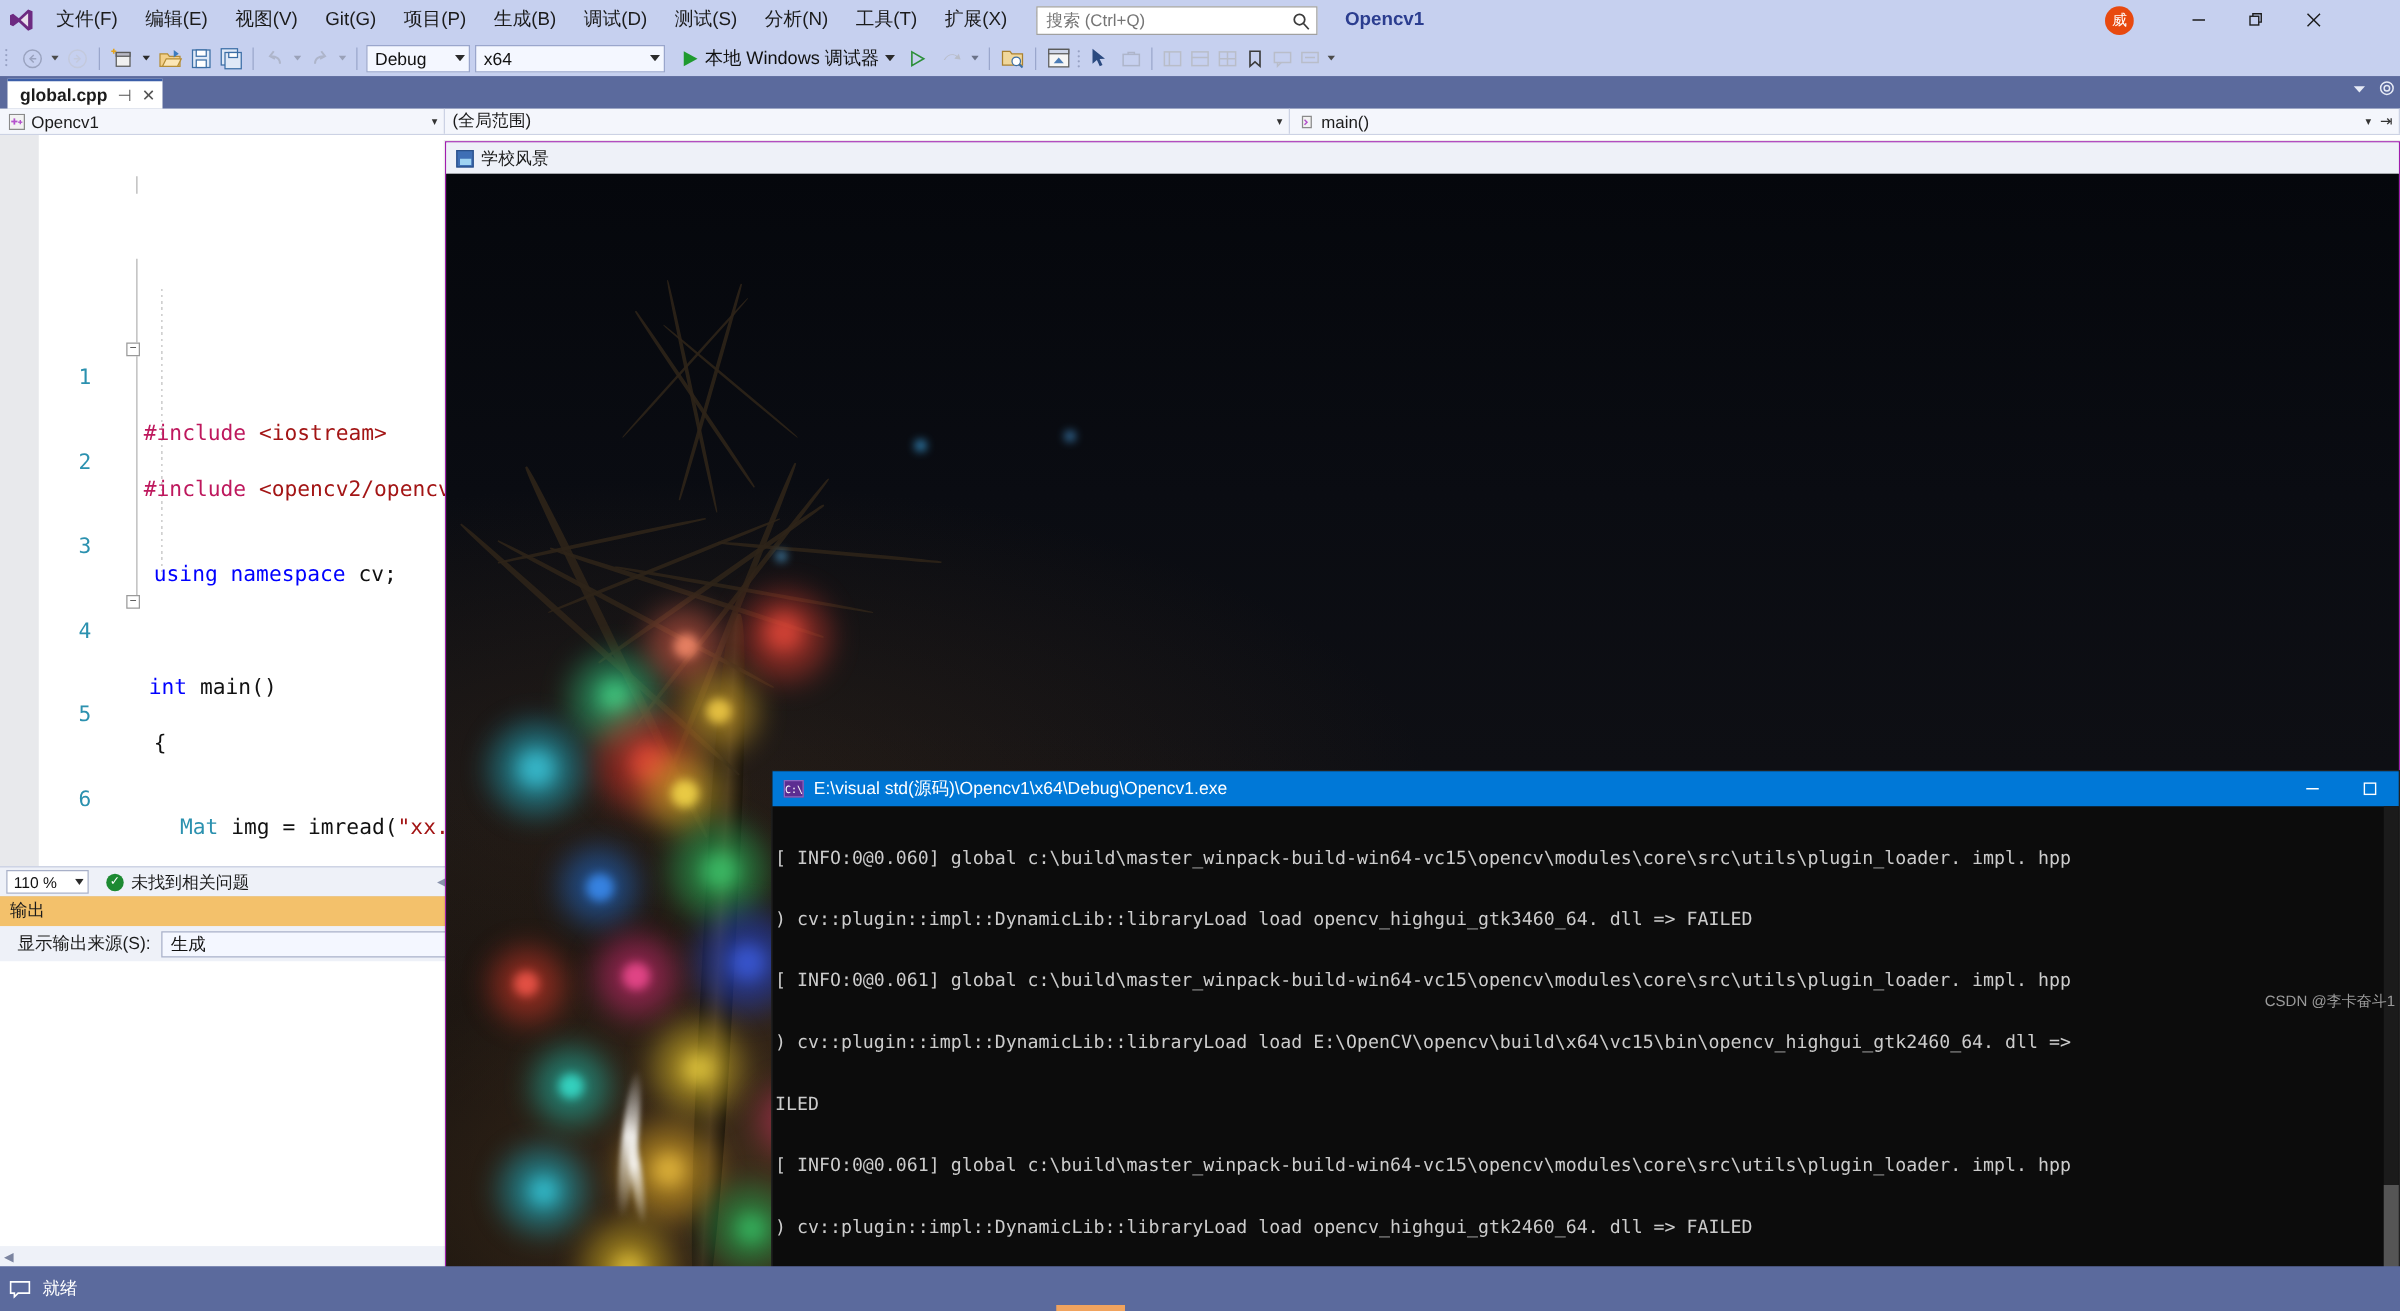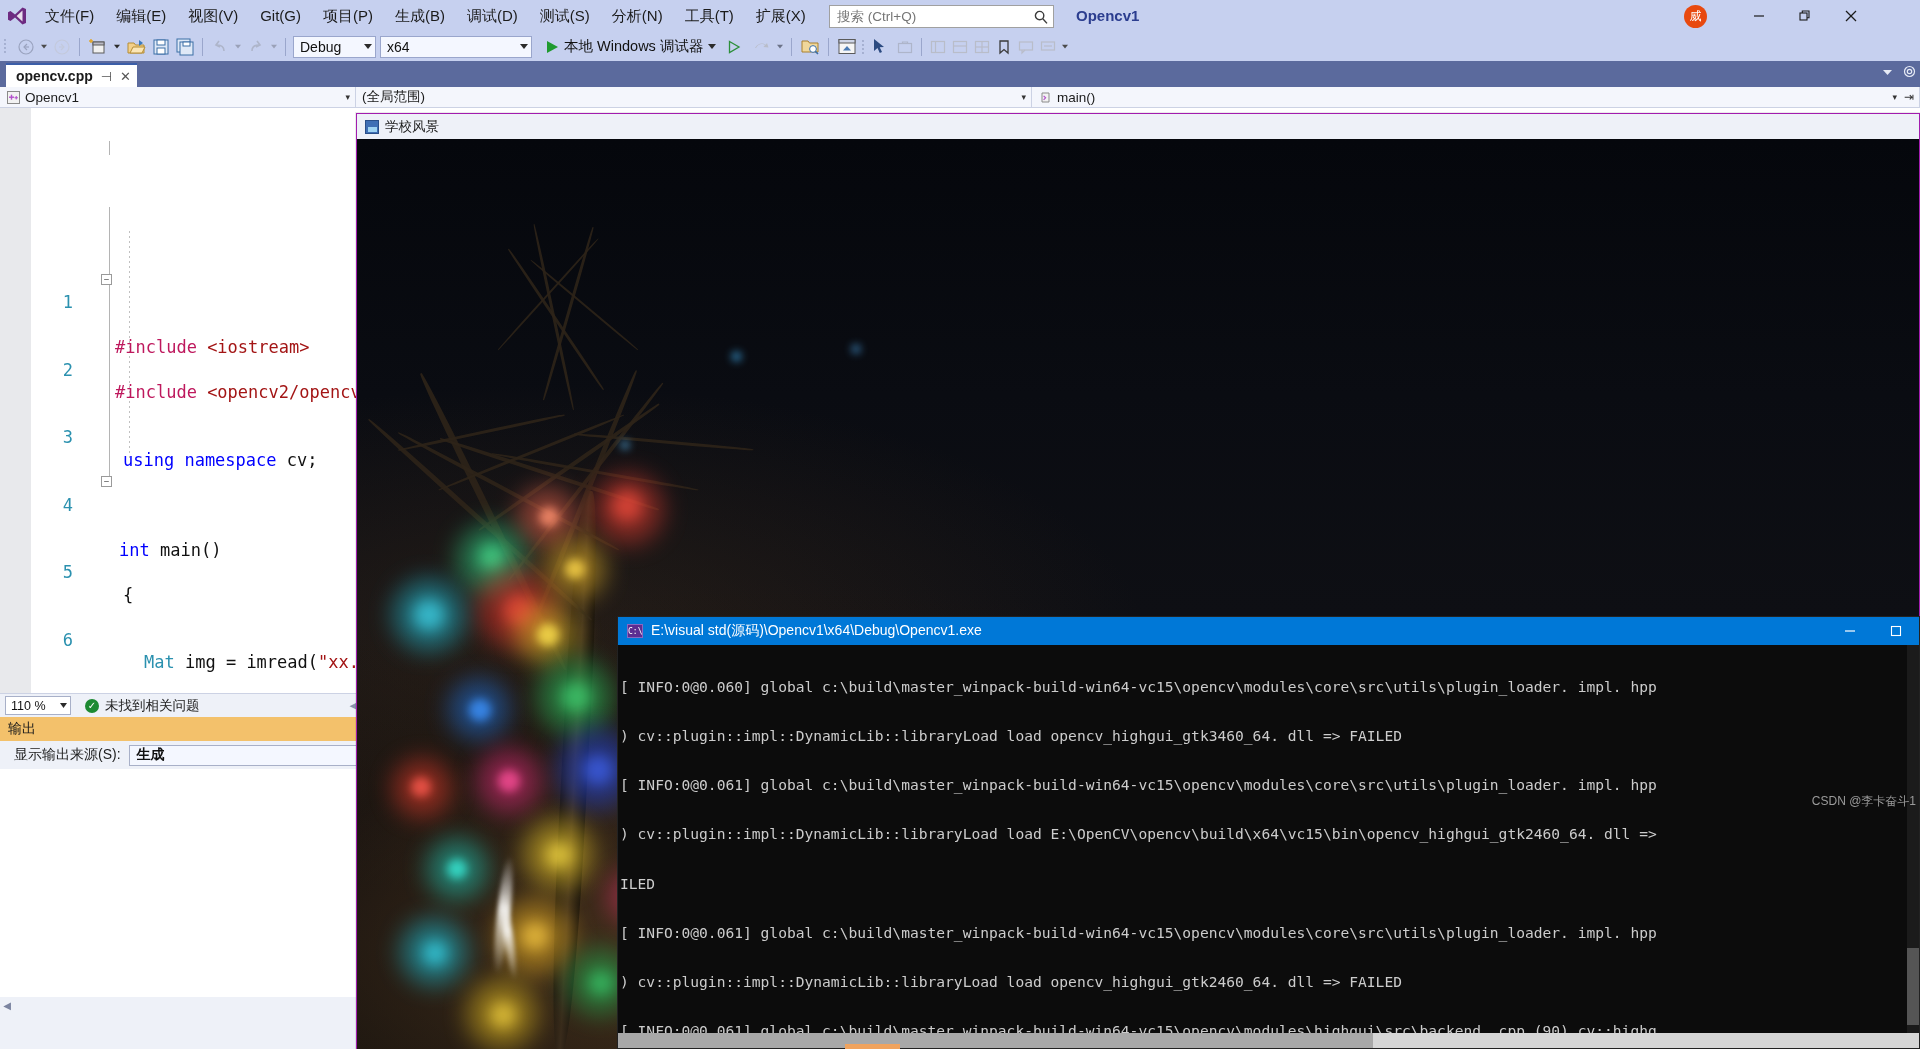--- a/index.html
+++ b/index.html
@@ -166,21 +166,21 @@
     display: flex; align-items: center; padding-left: 8px;
     font-size: 14px; color: #1b1b1b;
   }
   .output-toolbar {
     position: absolute; left: 0; top: 24px; width: 1920px; height: 28px;
     background: #eef1f8; display: flex; align-items: center; padding-left: 14px; gap: 8px;
     font-size: 14px; color: #1b1b1b;
   }
   .src-combo {
     width: 240px; height: 21px; background: #f4f7ff; border: 1px solid #a8b0c8;
-    display: flex; align-items: flex-start; padding-left: 7px; font-size: 14px; color: #111; font-weight: bold;
+    display: flex; align-items: flex-end; padding-left: 7px; font-size: 14px; color: #111;
   }
   .output-body { position: absolute; left: 0; top: 52px; width: 1920px; height: 228px; background: #ffffff; }
   .output-bottom-strip {
     position: absolute; left: 0; top: 280px; width: 1920px; height: 17px; background: #eef1f8;
     display: flex; align-items: center;
   }
   .tri-left { width: 14px; color: #7b84a0; font-size: 10px; text-align: center; }
 
   
   .statusbar {
@@ -550,21 +550,21 @@
           <circle cx="6" cy="8.5" r="2.3"></circle>
           <path d="M2 15c0-2.4 1.8-4 4-4s4 1.6 4 4"></path>
       </svg>
     </div>
   </div>
 
   <div class="editor-shell">
 
     <div class="doc-tabstrip">
       <div class="doc-tab">
-        <span>opencv.cpp</span>
+        <span>global.cpp</span>
         <span class="tico">⊣</span>
         <span class="tico">✕</span>
       </div>
       <div class="tabstrip-right">
         <span>
           <svg width="11" height="11" viewBox="0 0 11 11">
               <polygon points="1,3 10,3 5.5,8" fill="#e7ebf6"></polygon>
             </svg>
         </span>
         <span>
@@ -803,20 +803,26 @@
       
     </div>
     <div class="console-scrollbar">
       <div class="console-thumb"></div>
     </div>
     <div class="console-hbar">
       <div class="console-hthumb"></div>
     </div>
   </div>
 
+  <div class="statusbar">
+    <svg class="status-icon" viewBox="0 0 18 15" fill="none" stroke="#ffffff" stroke-width="1.3">
+      <path d="M1.5 1.5h15v9h-9l-3 3v-3h-3z"></path>
+    </svg>
+    <span>就绪</span>
+  </div>
 
   <div class="watermark">CSDN @李卡奋斗1</div>
 
   <div class="taskbar-peek">
     <span class="peek-dots">··</span>
     <span class="peek-orange"></span>
   </div>
 
 </div>
 

